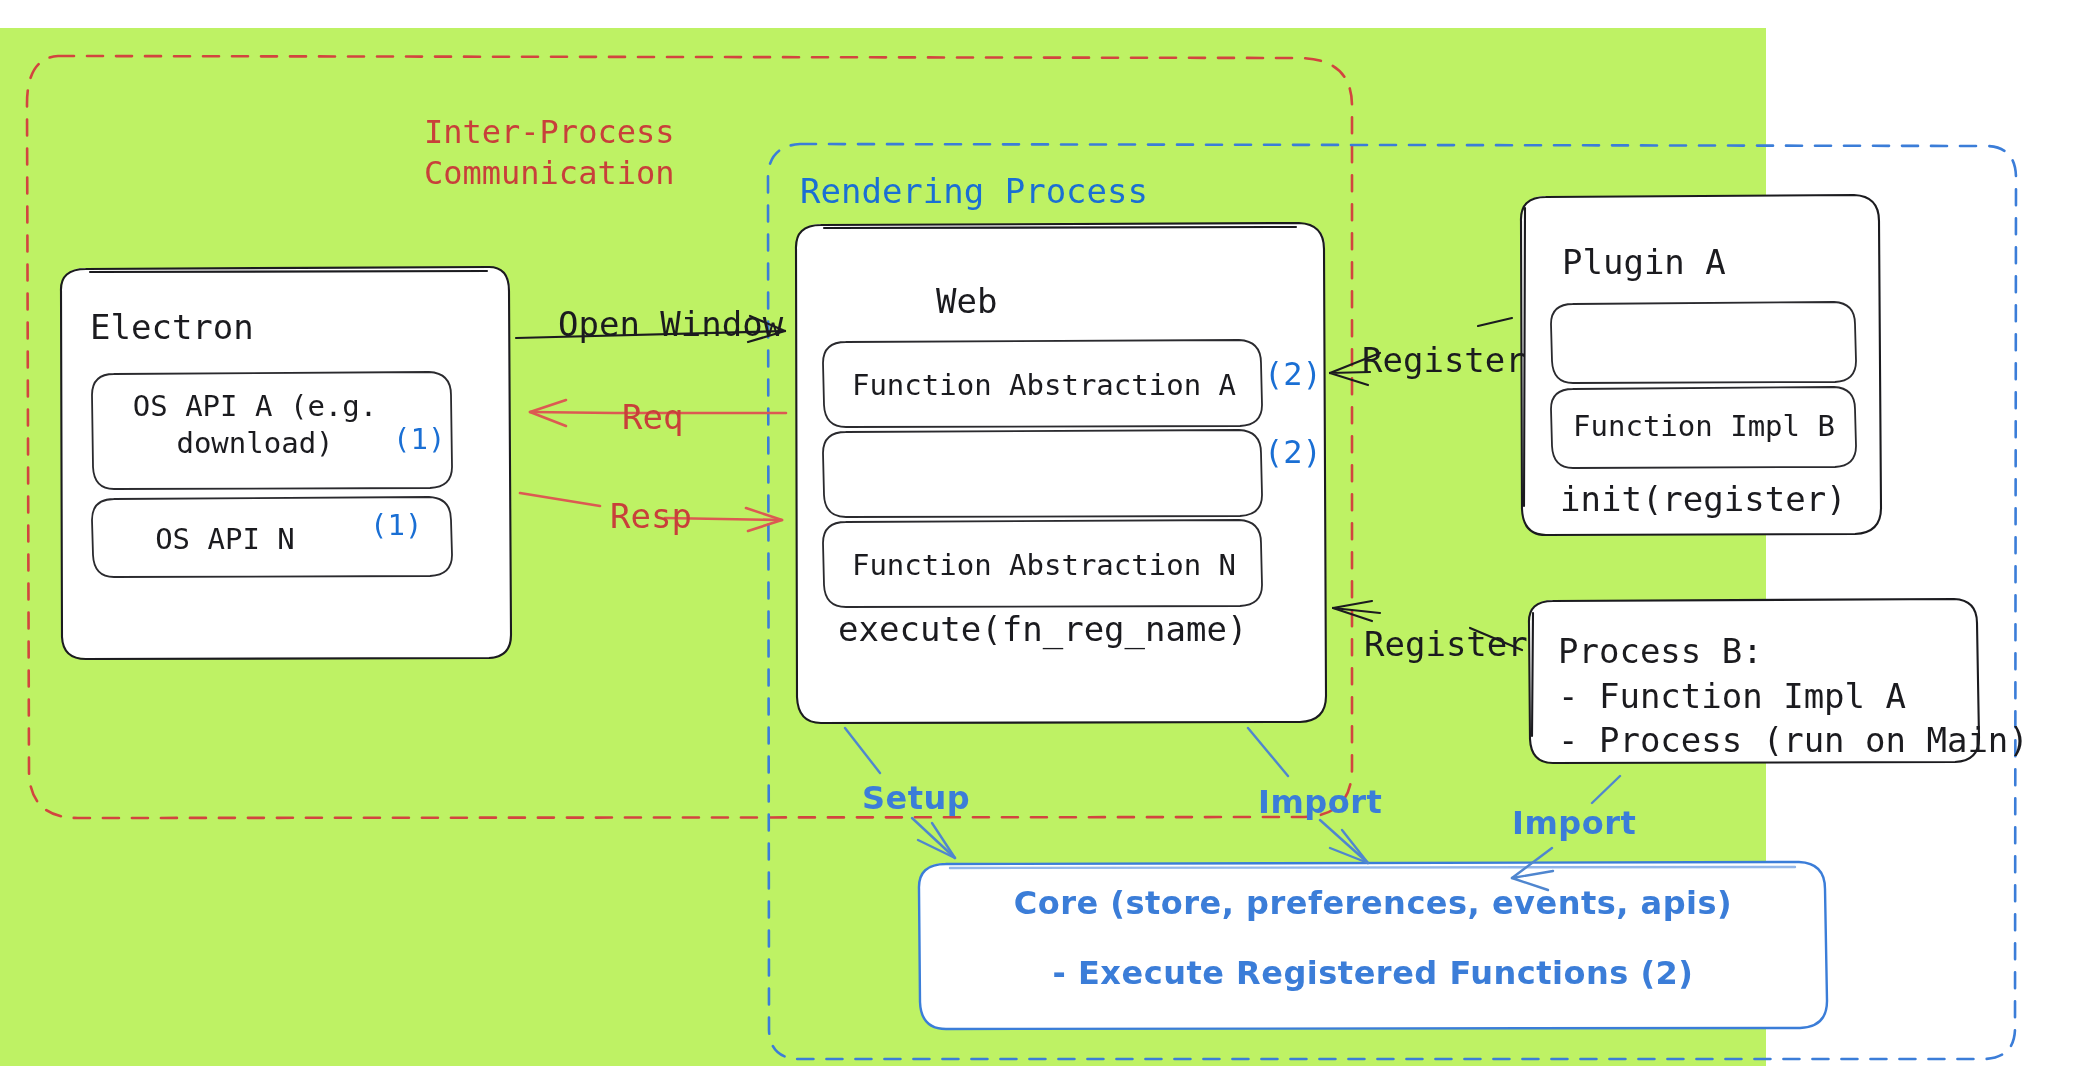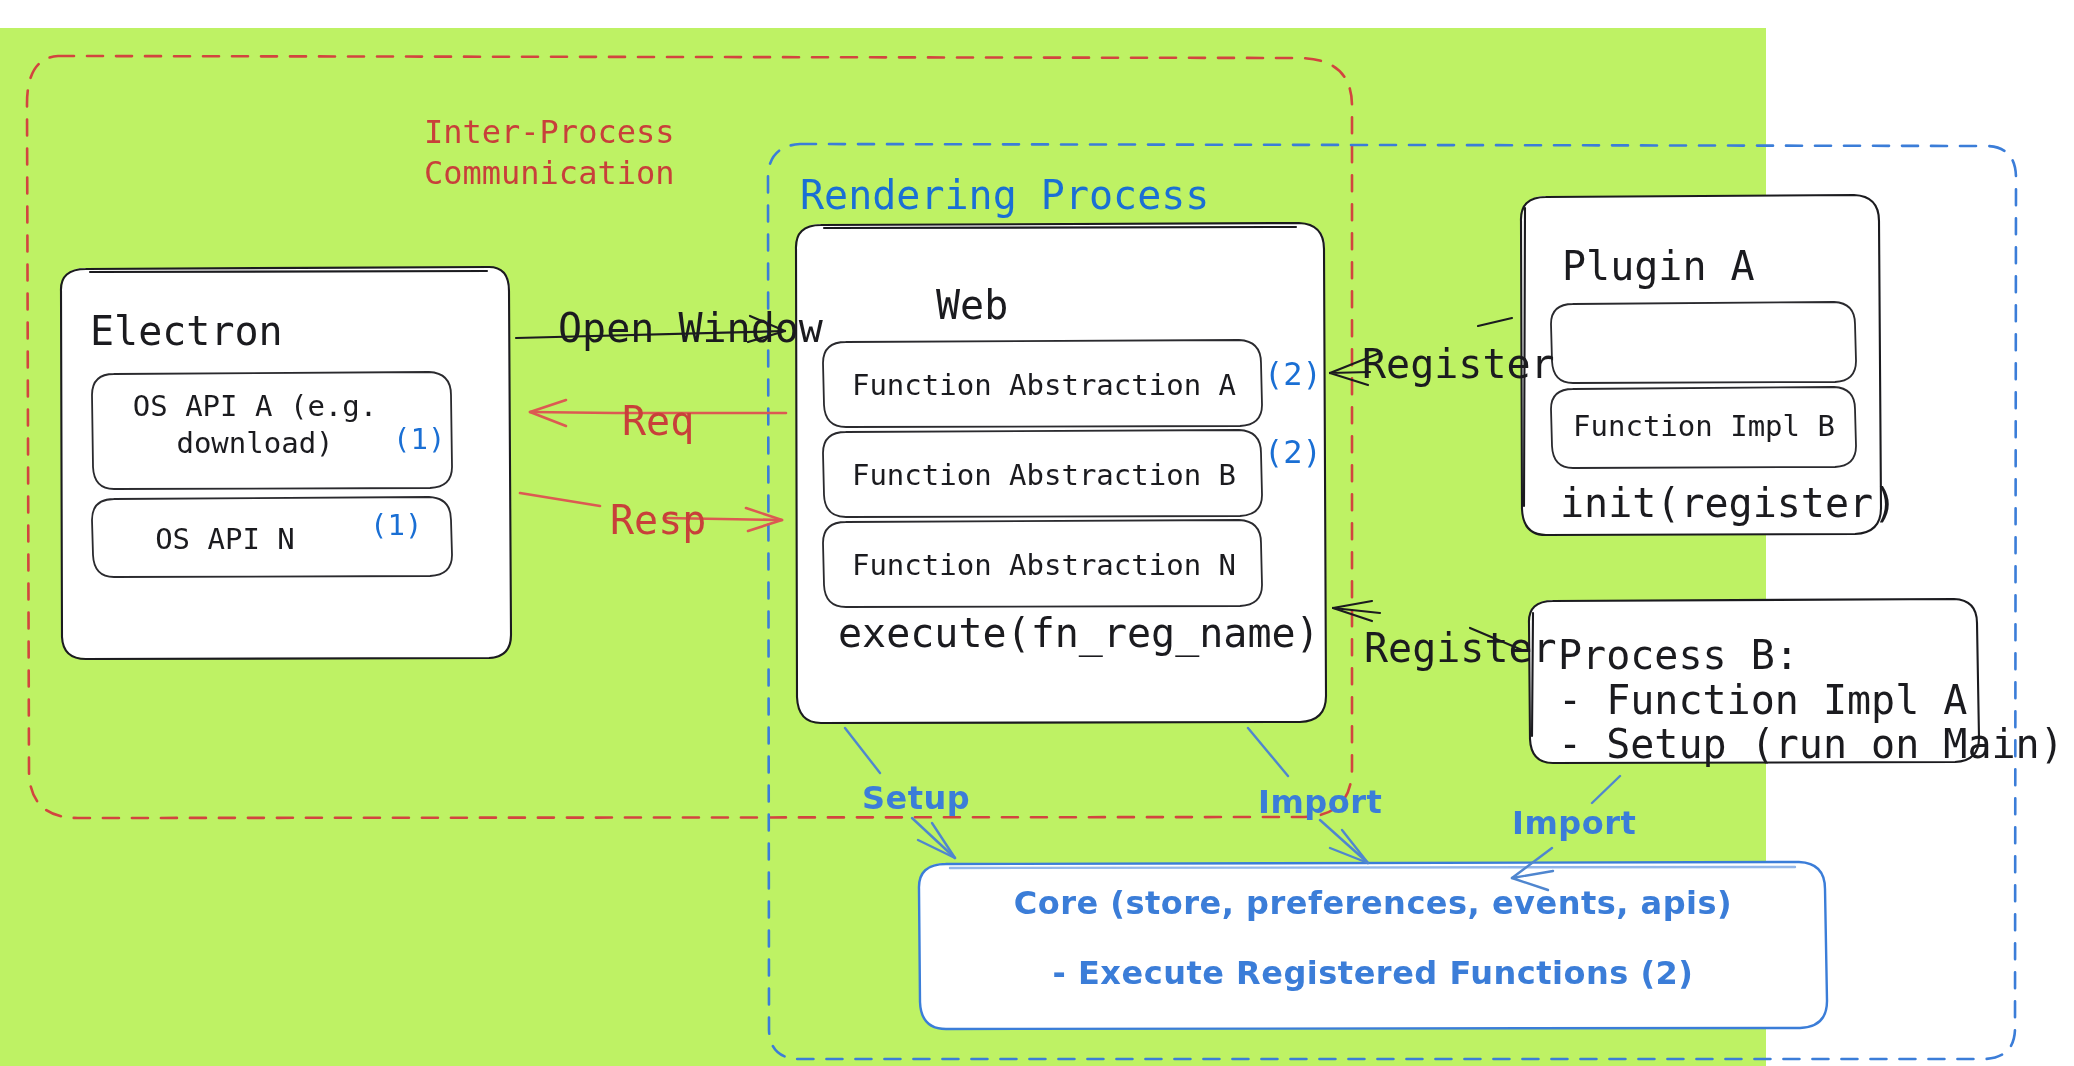--- a/index.html
+++ b/index.html
@@ -31,21 +31,21 @@
     white-space: pre;
     line-height: 1.28;
     color: #1b1b1f;
     font-family: "DejaVu Sans Mono", monospace;
   }
   .t-dark   { color: #1b1b1f; }
   .t-red    { color: #c8403a; }
   .t-blue   { color: #1a6fd4; }
   .t-core   { color: #3b7dd8; }
   .f32 { font-size: 32px; }
-  .f30 { font-size: 40px; }
+  .f30 { font-size: 34px; }
   .f29 { font-size: 29px; }
   .center { text-align: center; }
   .core-txt {
     font-family: "DejaVu Sans", sans-serif;
     font-weight: bold;
     letter-spacing: 0.5px;
   }
   .sketch-fill { fill: #ffffff; }
   .sketch-line { fill: none; stroke: #1b1b1f; stroke-width: 2.1; stroke-linecap: round; stroke-linejoin: round; }
   .sketch-line-thin { fill: none; stroke: #2a2a2e; stroke-width: 1.8; stroke-linecap: round; stroke-linejoin: round; }
@@ -184,34 +184,33 @@
   <div class="lbl t-blue f29" style="left:393px; top:393px;">(1)</div>
 
   <div class="lbl t-dark f29 center" style="left:100px; top:493px; width:250px;">OS API N</div>
   <div class="lbl t-blue f29" style="left:370px; top:479px;">(1)</div>
 
   <div class="lbl t-dark f30" style="left:936px; top:252px;">Web</div>
 
   <div class="lbl t-dark f29 center" style="left:830px; top:339px; width:428px;">Function Abstraction A</div>
   <div class="lbl t-blue f32" style="left:1264px; top:326px;">(2)</div>
 
-  <div class="lbl t-dark f29 center" style="left:830px; top:429px; width:428px;">Function Abstraction B</div>
   <div class="lbl t-blue f32" style="left:1264px; top:404px;">(2)</div>
 
   <div class="lbl t-dark f29 center" style="left:830px; top:519px; width:428px;">Function Abstraction N</div>
 
   <div class="lbl t-dark f30" style="left:838px; top:580px;">execute(fn_reg_name)</div>
 
   <div class="lbl t-dark f30" style="left:1562px; top:213px;">Plugin A</div>
   <div class="lbl t-dark f29 center" style="left:1556px; top:380px; width:296px;">Function Impl B</div>
   <div class="lbl t-dark f30" style="left:1560px; top:450px;">init(register)</div>
 
   <div class="lbl t-dark f30" style="left:1558px; top:602px;">Process B:</div>
   <div class="lbl t-dark f30" style="left:1558px; top:647px;">- Function Impl A</div>
-  <div class="lbl t-dark f30" style="left:1558px; top:691px;">- Setup (run on Main)</div>
+  <div class="lbl t-dark f30" style="left:1558px; top:691px;">- Process (run on Main)</div>
 
   <div class="lbl t-dark f30" style="left:558px; top:275px;">Open Window</div>
   <div class="lbl t-red f30" style="left:622px; top:368px;">Req</div>
   <div class="lbl t-red f30" style="left:610px; top:467px;">Resp</div>
   <div class="lbl t-dark f30" style="left:1362px; top:311px;">Register</div>
   <div class="lbl t-dark f30" style="left:1364px; top:595px;">Register</div>
   <div class="lbl t-core f32 core-txt" style="left:862px; top:750px;">Setup</div>
   <div class="lbl t-core f32 core-txt" style="left:1258px; top:754px;">Import</div>
   <div class="lbl t-core f32 core-txt" style="left:1512px; top:775px;">Import</div>
 

